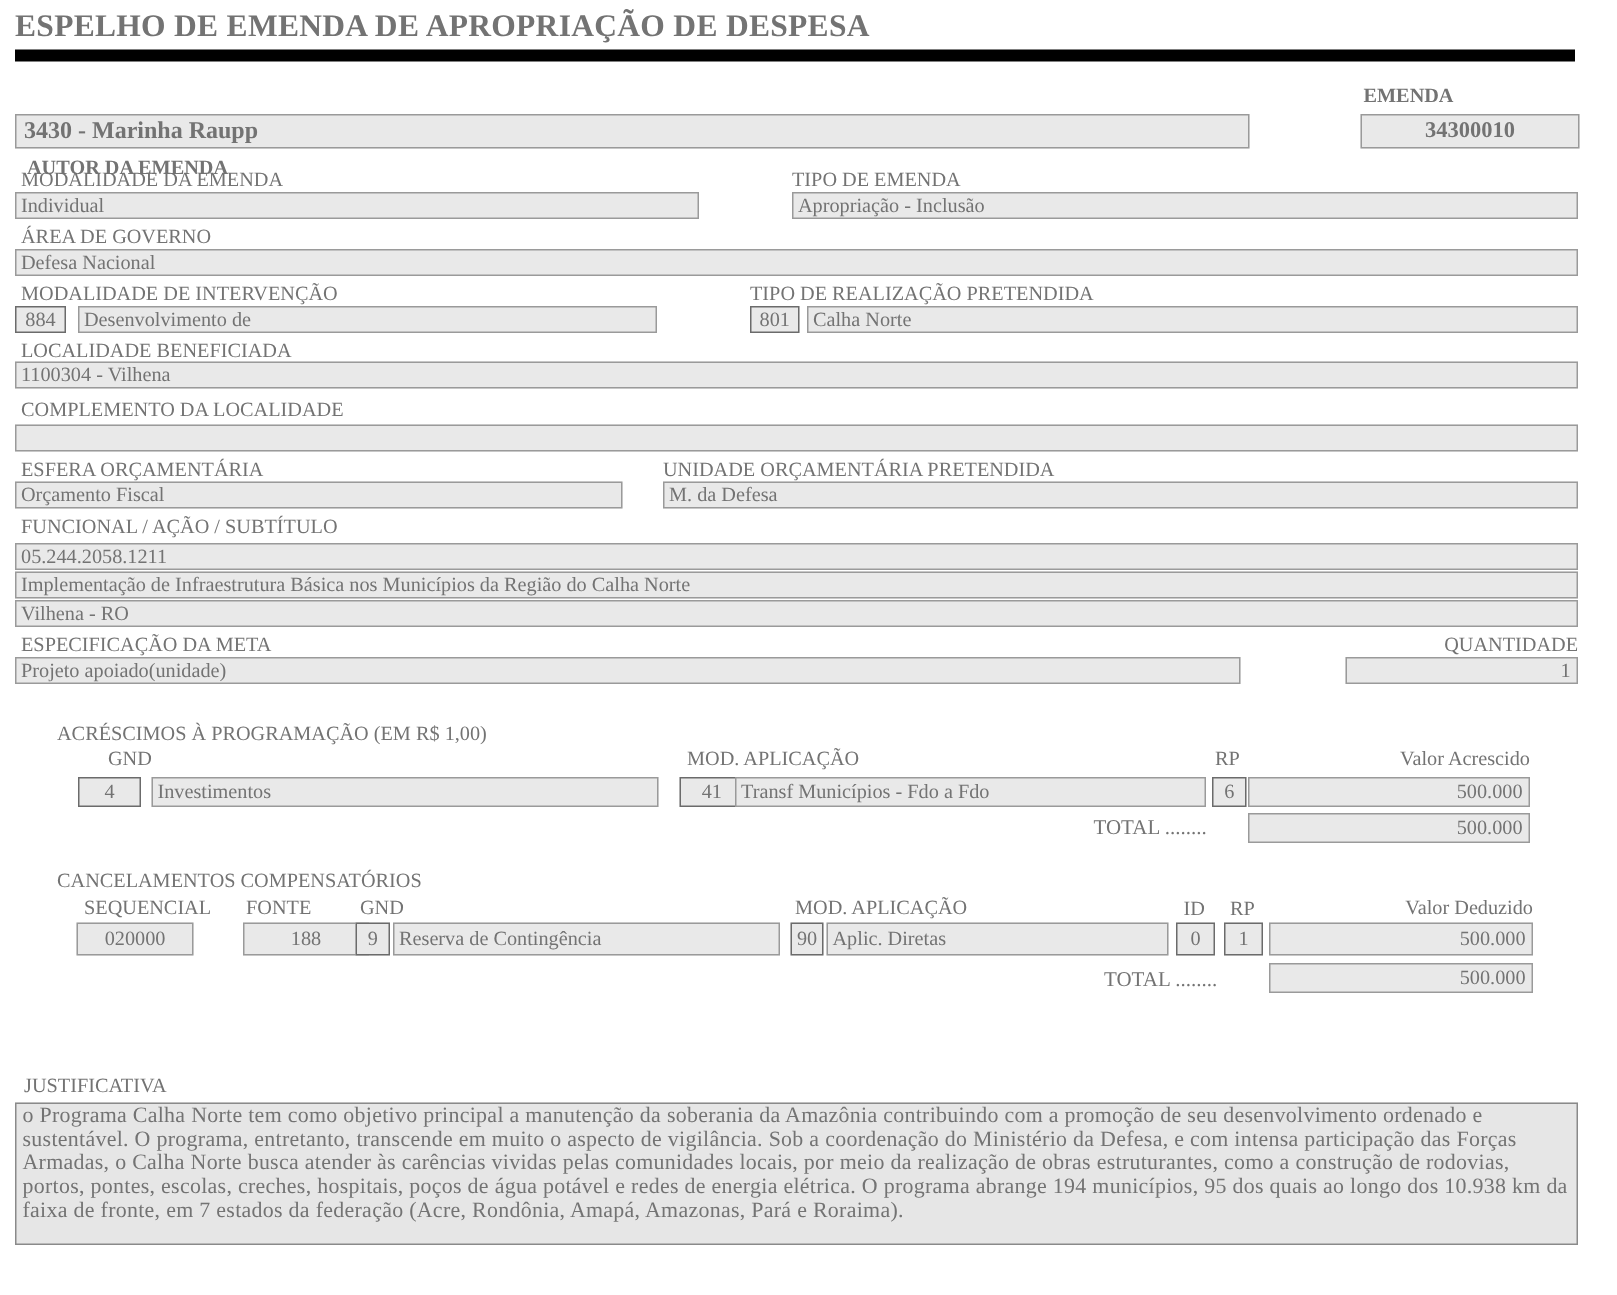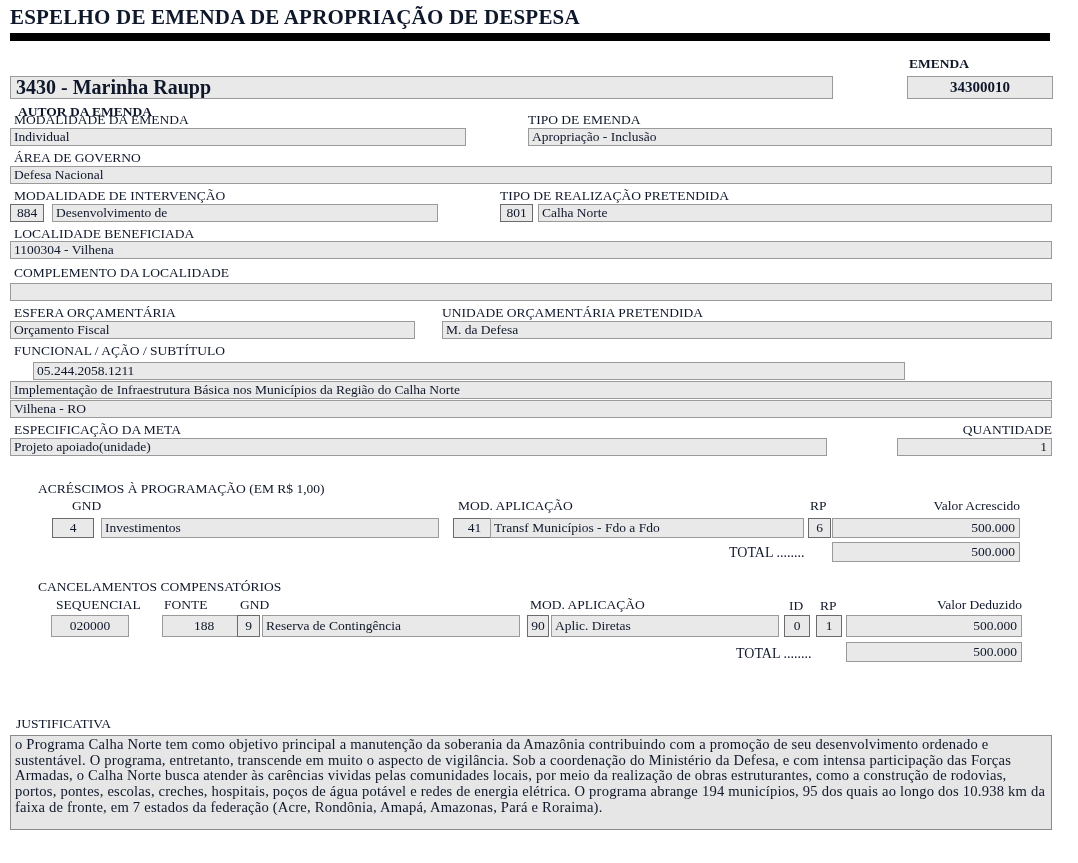--- a/index.html
+++ b/index.html
@@ -1,40 +1,40 @@
 <!DOCTYPE html>
 <html><head>
 <meta charset="utf-8">
 <style>
   * { box-sizing: border-box; }
   html,body { margin:0; padding:0; background:#ffffff; }
   #page {
     position:relative; width:1078px; height:863px;
-    font-family:"Liberation Serif","DejaVu Serif",serif; color:#0f172a;
+    font-family:"Liberation Serif","DejaVu Serif",serif; color:#737373;
     overflow:hidden; background:#ffffff;
   }
   .t   { position:absolute; left:10px; top:5px; font-size:21px; font-weight:bold; letter-spacing:0.2px; white-space:nowrap; }
   .bar { position:absolute; left:10px; top:33px; width:1040px; height:8px; background:#000; }
   .lbl { position:absolute; font-size:13.5px; white-space:nowrap; }
   .b   { font-weight:bold; }
   .fld {
     position:absolute; height:18px; background:#e9e9e9; border:1px solid #9a9a9a;
     font-size:13.5px; line-height:16px; padding:0 3px; white-space:nowrap; overflow:hidden;
   }
   .code { text-align:center; border-color:#6b6b6b; padding:0; }
   .num  { text-align:right; padding-right:4px; }
   .ctr  { text-align:center; }
   .h20  { height:20px; line-height:18px; }
   .h22  { height:22px; line-height:20px; }
   .h23  { height:23px; line-height:21px; }
 
   
   #l-autor   { left:18px;  top:56px;margin-top:48px; }
   #l-emenda  { left:909px; top:56px; }
-  #f-autor   { left:10px;  top:76px;  width:823px; font-size:20px; font-weight:bold; padding-left:5px; }
+  #f-autor   { left:10px;  top:76px;  width:823px; font-size:16px; font-weight:bold; padding-left:5px; }
   #f-emenda  { left:907px; top:76px;  width:146px; font-size:15px; font-weight:bold; }
 
   
   #l-modal   { left:14px;  top:112px; }
   #l-tipoem  { left:528px; top:112px; }
   #f-modal   { left:10px;  top:128px; width:456px; }
   #f-tipoem  { left:528px; top:128px; width:524px; }
   #l-area    { left:14px;  top:150px; }
   #f-area    { left:10px;  top:166px; width:1042px; }
   #l-interv  { left:14px;  top:188px; }
@@ -45,21 +45,21 @@
   #f-tiporeal{ left:538px; top:204px; width:514px; }
   #l-local   { left:14px;  top:226px; }
   #f-local   { left:10px;  top:241px; width:1042px; }
   #l-compl   { left:14px;  top:265px; }
   #f-compl   { left:10px;  top:283px; width:1042px; }
   #l-esfera  { left:14px;  top:305px; }
   #l-unidade { left:442px; top:305px; }
   #f-esfera  { left:10px;  top:321px; width:405px; }
   #f-unidade { left:442px; top:321px; width:610px; }
   #l-func    { left:14px;  top:343px; }
-  #f-func1   { left:10px;  top:362px; width:872px;margin-left:23px; }
+  #f-func1   { left:10px;  top:362px; width:1042px; }
   #f-func2   { left:10px;  top:381px; width:1042px; }
   #f-func3   { left:10px;  top:400px; width:1042px; }
   #l-espec   { left:14px;  top:422px; }
   #l-quant   { left:852px; top:422px; width:200px; text-align:right; }
   #f-espec   { left:10px;  top:438px; width:817px; }
   #f-quant   { left:897px; top:438px; width:155px; }
 
   
   #s-acr     { left:38px;  top:481px; }
   #h-gnd-a   { left:72px;  top:498px; }

